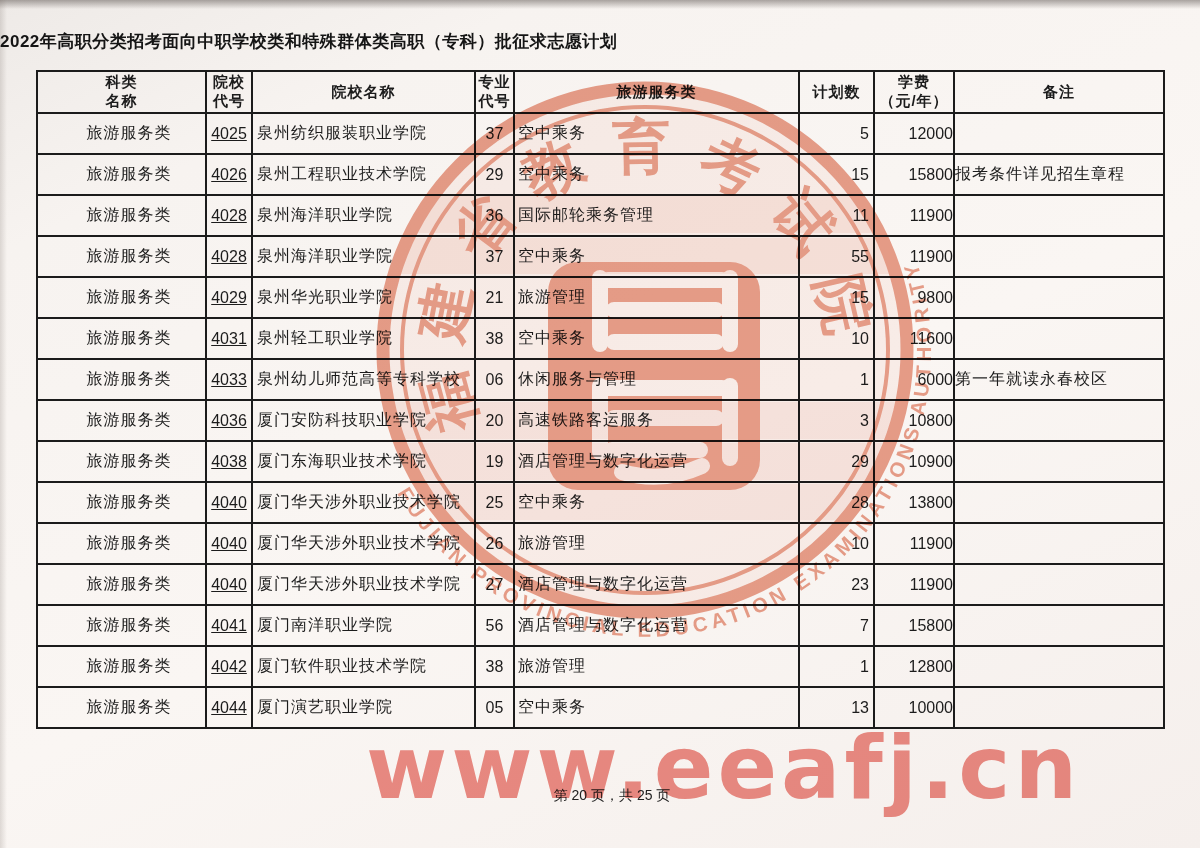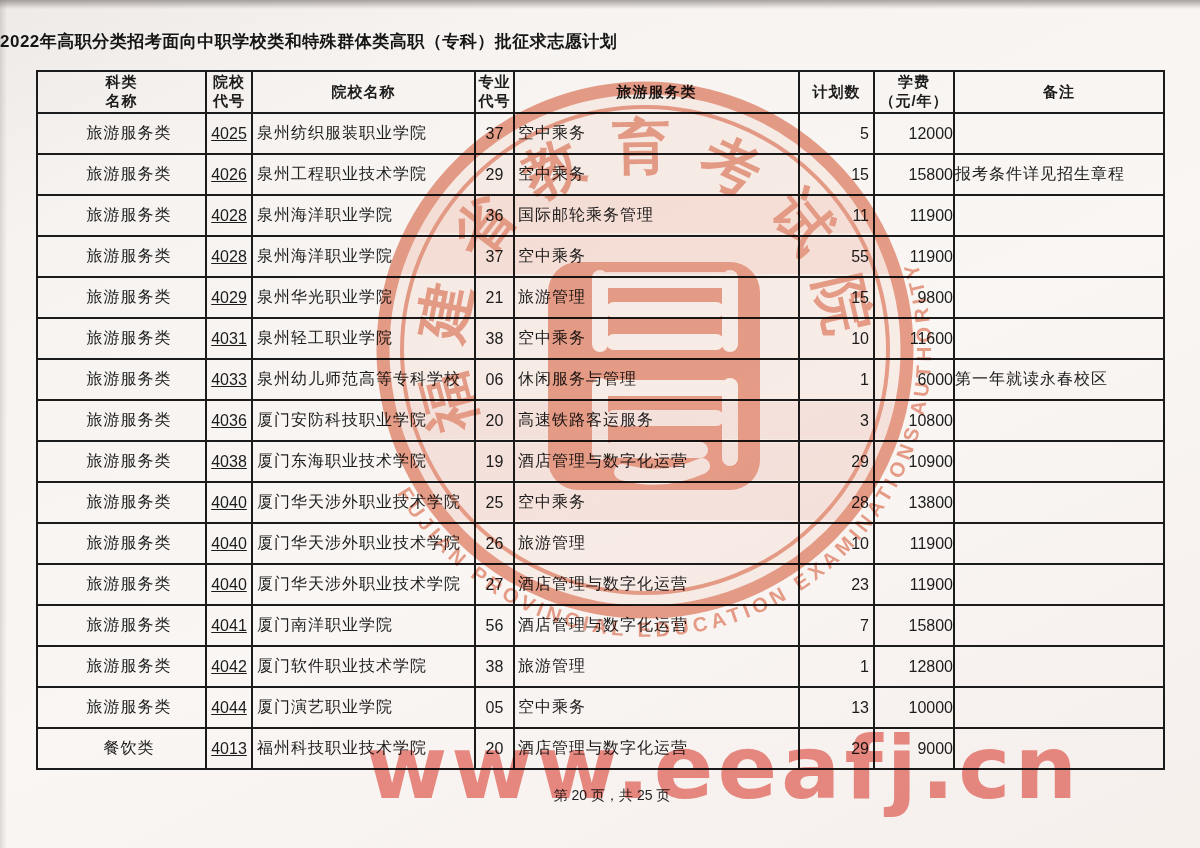--- a/index.html
+++ b/index.html
@@ -256,30 +256,20 @@
           <td></td>
         </tr>
         <tr>
           <td>旅游服务类</td>
           <td>4044</td>
           <td>厦门演艺职业学院</td>
           <td>05</td>
           <td>空中乘务</td>
           <td>13</td>
           <td>10000</td>
-          <td></td>
-        </tr>
-        <tr>
-          <td>餐饮类</td>
-          <td>4013</td>
-          <td>福州科技职业技术学院</td>
-          <td>20</td>
-          <td>酒店管理与数字化运营</td>
-          <td>29</td>
-          <td>9000</td>
           <td></td>
         </tr>
       </tbody>
   </table>
 
   <div class="footer">
     <span>第 20 页，共 25 页</span>
   </div>
 
   <svg class="seal" viewBox="0 0 1200 848">

